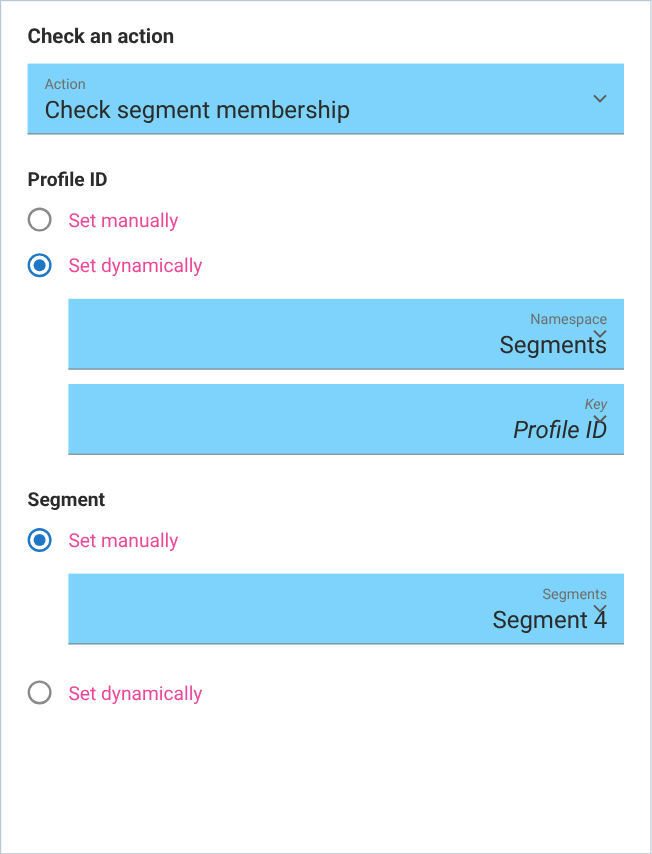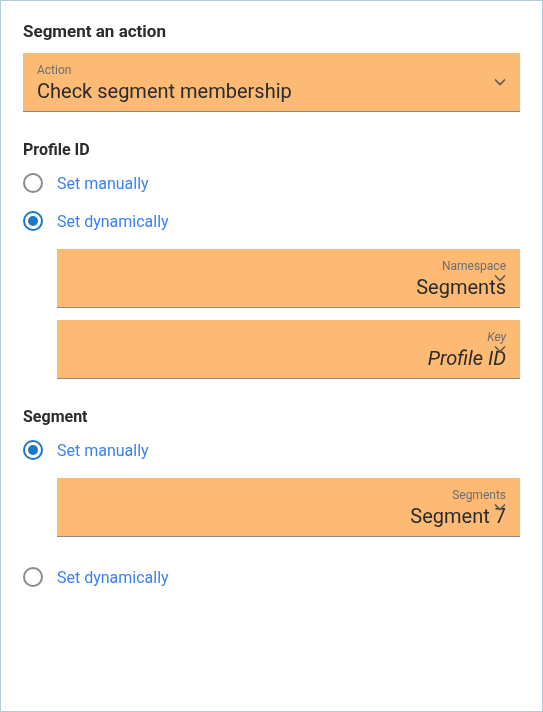--- a/index.html
+++ b/index.html
@@ -19,21 +19,21 @@
     margin-bottom: 12px;
   }
   .section-subtitle {
     font-size: 16px;
     font-weight: 700;
     color: #2b2b2b;
     margin-top: 28px;
     margin-bottom: 14px;
   }
   .select-field {
-    background: #fdba74;
+    background: #7dd3fc;
     border-bottom: 1px solid #8a8a8a;
     padding: 10px 14px 8px 14px;
     position: relative;
     cursor: pointer;
   }
   .select-label {
     font-size: 12px;
     color: #6e6e6e;
     display: block;
     margin-bottom: 2px;
@@ -75,35 +75,35 @@
     width: 10px;
     height: 10px;
     background: #1e76c6;
     border-radius: 50%;
     top: 50%;
     left: 50%;
     transform: translate(-50%, -50%);
   }
   .radio-label {
     font-size: 16px;
-    color: #3b82f6;
+    color: #ec4899;
   }
   .indented {
     margin-left: 34px;
     text-align: right;
   }
   .stack > * + * { margin-top: 12px; font-style: italic; }
   .section-action { margin-bottom: 8px; }
   .spacer-after-group { margin-top: 18px; }
 </style>
 </head>
 <body>
 
 <div class="section-action">
-  <div class="section-title">Segment an action</div>
+  <div class="section-title">Check an action</div>
   <div class="select-field">
     <span class="select-label">Action</span>
     <span class="select-value">Check segment membership</span>
     <span class="select-arrow">
       <svg width="12" height="8" viewBox="0 0 12 8">
           <path d="M1 1.5 L6 6.5 L11 1.5" fill="none" stroke="#5a5a5a" stroke-width="1.6"></path>
         </svg>
     </span>
   </div>
 </div>
@@ -144,21 +144,21 @@
 <div class="section-subtitle">Segment</div>
 
 <div class="radio-row">
   <span class="radio selected"></span>
   <span class="radio-label">Set manually</span>
 </div>
 
 <div class="indented">
   <div class="select-field">
     <span class="select-label">Segments</span>
-    <span class="select-value">Segment 7</span>
+    <span class="select-value">Segment 4</span>
     <span class="select-arrow">
       <svg width="12" height="8" viewBox="0 0 12 8">
           <path d="M1 1.5 L6 6.5 L11 1.5" fill="none" stroke="#5a5a5a" stroke-width="1.6"></path>
         </svg>
     </span>
   </div>
 </div>
 
 <div class="radio-row spacer-after-group" style="margin-top:30px;">
   <span class="radio"></span>

